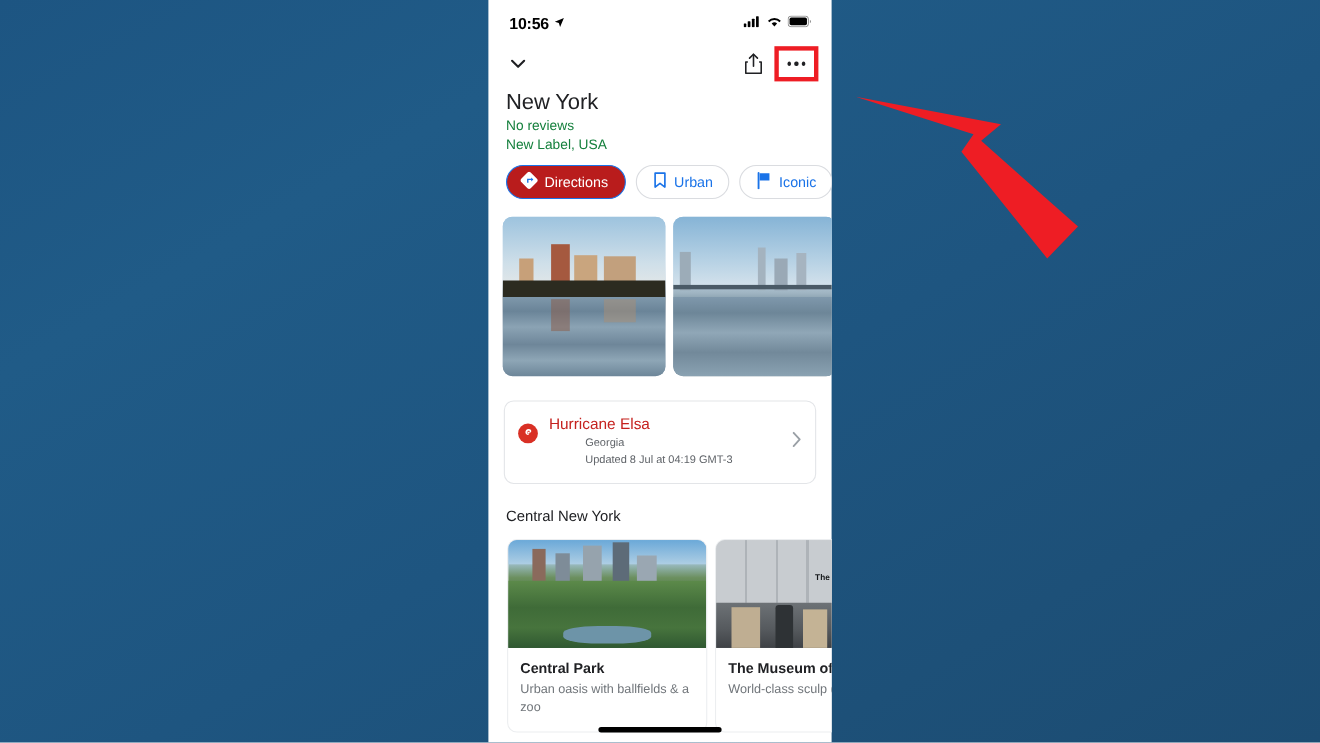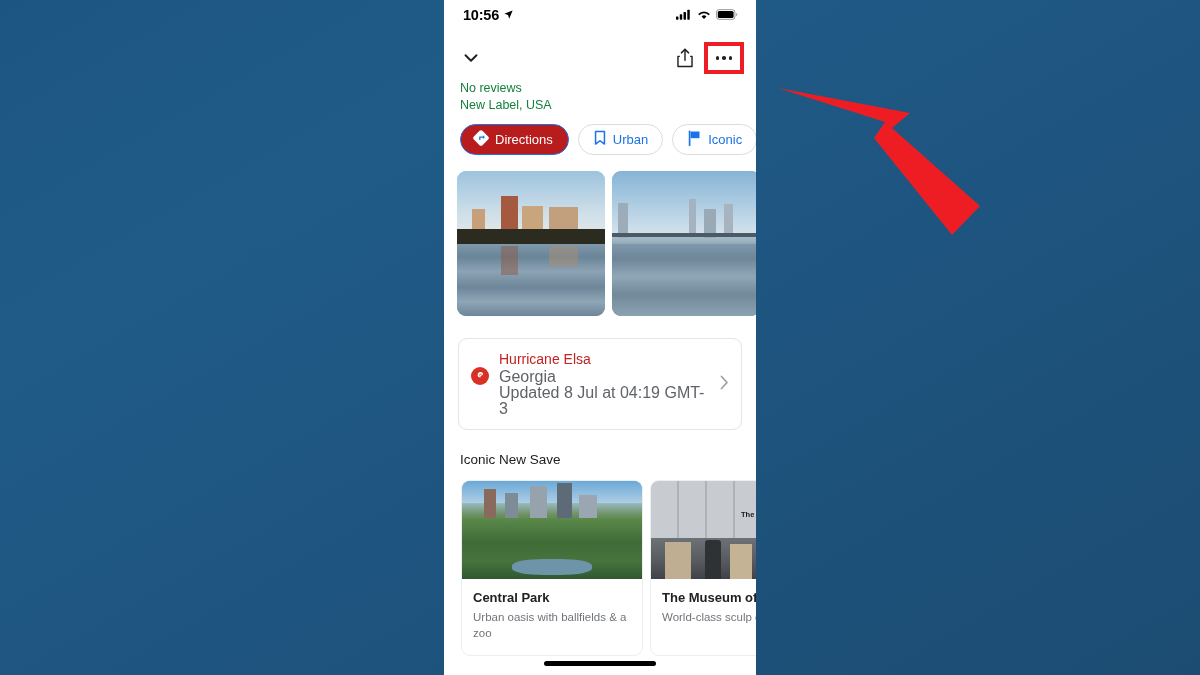--- a/index.html
+++ b/index.html
@@ -18,21 +18,21 @@
     position: absolute;
     left: 444px; top: 0;
     width: 312px; height: 675px;
     background: #ffffff;
     overflow: hidden;
   }
 
   
   .statusbar {
     height: 30px;
-    display: flex; align-items: center;
+    display: flex; align-items: flex-end;
     justify-content: space-between;
     padding: 0 18px 0 19px;
   }
   .status-time {
     font-size: 14.5px; font-weight: 700;
     color: #000; letter-spacing: -0.2px;
     display: flex; align-items: center; gap: 4px;
   }
   .loc-arrow { display: inline-block; }
   .status-right { display: flex; align-items: center; gap: 5px; }
@@ -131,21 +131,21 @@
     background: #fff;
   }
   .hurricane-icon {
     width: 18px; height: 18px; border-radius: 50%;
     background: #d93025; flex: 0 0 auto;
     display: flex; align-items: center; justify-content: center;
     margin-top: -16px;
   }
   .alert-body { flex: 1 1 auto; }
   .alert-title { font-size: 14px; color: #c5221f; line-height: 19px; }
-  .alert-line { font-size: 16px; color: #5f6368; line-height: 16px; }
+  .alert-line { font-size: 10px; color: #5f6368; line-height: 16px; margin-left: 33px; }
   .alert-chev { color: #9aa0a6; font-size: 15px; flex: 0 0 auto; }
 
   
   .section-title {
     padding: 22px 16px 0 16px;
     font-size: 13.5px; color: #202124;
   }
   .cards {
     display: flex; gap: 7px;
     padding: 13px 0 0 17px;
@@ -248,20 +248,21 @@
         <span class="dots">
           <i></i>
             <i></i>
             <i></i>
         </span>
       </span>
     </div>
   </div>
 
   <div class="title-block">
+    <div class="place-title">New York</div>
     <div class="place-sub">No reviews</div>
     <div class="place-sub">New Label, USA</div>
   </div>
 
   <div class="chips">
     <div class="chip primary">
       <span>
         <svg width="16" height="16" viewBox="0 0 20 20">
           <rect x="2.4" y="2.4" width="15.2" height="15.2" rx="2.6" transform="rotate(45 10 10)" fill="#fff"></rect>
           <path d="M9.3 12.6V9.6h3.1v1.6l2.4-2.3-2.4-2.3v1.5H7.7v4.5z" fill="#1a73e8"></path>
@@ -327,21 +328,21 @@
       <div class="alert-line">Georgia</div>
       <div class="alert-line">Updated 8 Jul at 04:19 GMT-3</div>
     </div>
     <span class="alert-chev">
       <svg width="9" height="15" viewBox="0 0 9 15">
           <path d="M1.5 1.5 7 7.5l-5.5 6" fill="none" stroke="#9aa0a6" stroke-width="1.7" stroke-linecap="round" stroke-linejoin="round"></path>
         </svg>
     </span>
   </div>
 
-  <div class="section-title">Iconic New Save</div>
+  <div class="section-title">Central New York</div>
 
   <div class="cards">
     <div class="poi-card">
       <div class="poi-img central">
         <div class="sky"></div>
         <div class="tower" style="left:12%;top:8%;width:7%;height:30%;background:#8a6a5c;"></div>
         <div class="tower" style="left:24%;top:12%;width:7%;height:28%;background:#7e8c98;"></div>
         <div class="tower" style="left:38%;top:5%;width:9%;height:35%;background:#96a3ad;"></div>
         <div class="tower" style="left:53%;top:2%;width:8%;height:38%;background:#5d6b78;"></div>
         <div class="tower" style="left:65%;top:14%;width:10%;height:26%;background:#9aa7b2;"></div>

